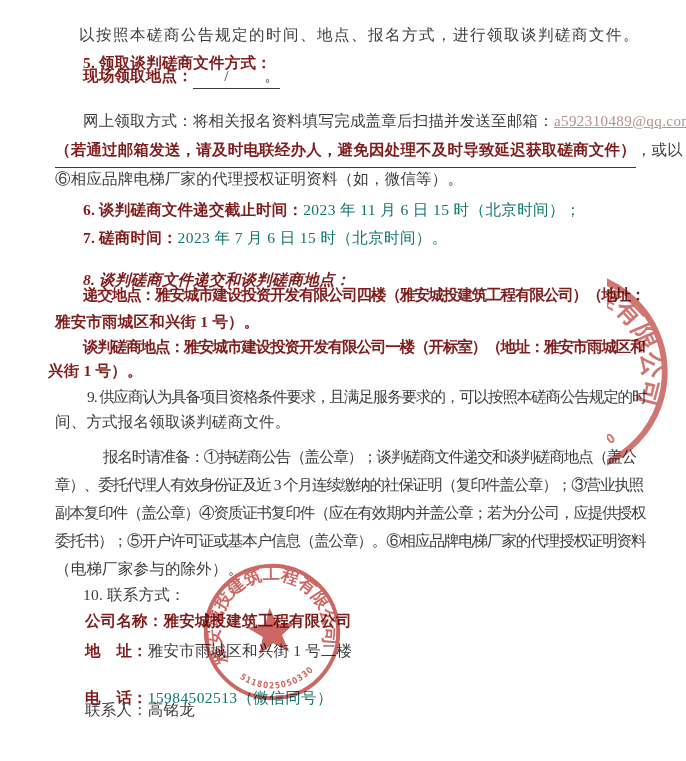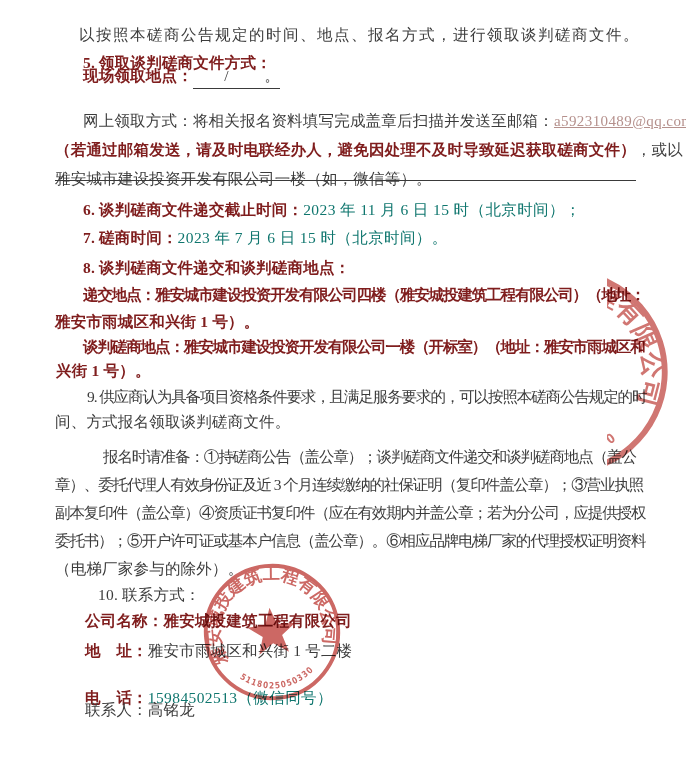--- a/index.html
+++ b/index.html
@@ -12,21 +12,21 @@
     background:linear-gradient(180deg,#f3f1ed 0px,#f8f6f3 14px,#faf8f5 55%,#f5f3ef 88%,#ecege4 96%,#e3e0da 100%);
   }
   .doc{position:absolute;inset:0;}
   .ln{
     position:absolute;white-space:nowrap;
     font-size:15.5px;color:#3c3c3c;letter-spacing:.2px;
     font-family:"Liberation Serif","DejaVu Serif",serif;
   }
   .ln span{display:inline-block;}
   .b{font-weight:bold;color:#7f1d1d;}
-  .u{border-bottom:1.8px solid #3a3a3a;padding-bottom:19px;}
+  .u{border-bottom:1.8px solid #3a3a3a;padding-bottom:6px;}
   .blank{min-width:86px;text-align:center;border-bottom:1.6px solid #3a3a3a;padding-bottom:1px;}
   .link{
     color:#b5908c;text-decoration:underline;letter-spacing:.4px;
     font-family:"Liberation Serif","DejaVu Serif",serif;font-size:15px;
   }
   .serif{color:#0f766e;letter-spacing:.4px;}
   .tight{letter-spacing:-1.1px;}
   .wide{letter-spacing:1.5px;margin-left:24px;}
 
   
@@ -48,36 +48,36 @@
 </head>
 <body>
 
 <div class="page">
   <div class="doc">
       <div class="ln wide" style="left: 55px; top: 25px;"><span class="">以按照本磋商公告规定的时间、地点、报名方式，进行领取谈判磋商文件。</span></div>
       <div class="ln" style="left: 83px; top: 53px;"><span class="b">5. 领取谈判磋商文件方式：</span></div>
       <div class="ln" style="left: 83px; top: 66px;"><span class="b">现场领取地点：</span><span class="blank">　　/　　 。</span></div>
       <div class="ln" style="left: 83px; top: 111px;"><span class="">网上领取方式：将相关报名资料填写完成盖章后扫描并发送至邮箱：</span><span class="link">a592310489@qq.com</span></div>
       <div class="ln" style="left: 55px; top: 140px;"><span class="b u">（若通过邮箱发送，请及时电联经办人，避免因处理不及时导致延迟获取磋商文件）</span><span class="">，或以</span></div>
-      <div class="ln" style="left: 55px; top: 169px;"><span class="">雅安城市建设投资开发有限公司一楼（如，微信等）。</span></div>
+      <div class="ln" style="left: 55px; top: 169px;"><span class="">⑥相应品牌电梯厂家的代理授权证明资料（如，微信等）。</span></div>
       <div class="ln" style="left: 83px; top: 200px;"><span class="b">6. 谈判磋商文件递交截止时间：</span><span class="serif"> 2023 年 11 月 6 日 15 时（北京时间）；</span></div>
       <div class="ln" style="left: 83px; top: 228px;"><span class="b">7. 磋商时间：</span><span class="serif">2023 年 7 月 6 日 15 时（北京时间）。</span></div>
-      <div class="ln" style="left: 83px; top: 258px;"><span class="b">8. 谈判磋商文件递交和谈判磋商地点：</span></div>
+      <div class="ln" style="left: 83px; top: 270px; font-style: italic;"><span class="b">8. 谈判磋商文件递交和谈判磋商地点：</span></div>
       <div class="ln tight" style="left: 83px; top: 285px;"><span class="b">递交地点：雅安城市建设投资开发有限公司四楼（雅安城投建筑工程有限公司）（地址：</span></div>
       <div class="ln" style="left: 55px; top: 312px;"><span class="b">雅安市雨城区和兴街 1 号）。</span></div>
       <div class="ln tight" style="left: 83px; top: 337px;"><span class="b">谈判磋商地点：雅安城市建设投资开发有限公司一楼（开标室）（地址：雅安市雨城区和</span></div>
-      <div class="ln" style="left: 56px; top: 361px;"><span class="b">兴街 1 号）。</span></div>
+      <div class="ln" style="left: 48px; top: 361px;"><span class="b">兴街 1 号）。</span></div>
       <div class="ln tight" style="left: 87px; top: 387px;"><span class="">9. 供应商认为具备项目资格条件要求，且满足服务要求的，可以按照本磋商公告规定的时</span></div>
       <div class="ln" style="left: 55px; top: 412px;"><span class="">间、方式报名领取谈判磋商文件。</span></div>
       <div class="ln tight" style="left: 103px; top: 447px;"><span class="">报名时请准备：①持磋商公告（盖公章）；谈判磋商文件递交和谈判磋商地点（盖公</span></div>
       <div class="ln tight" style="left: 55px; top: 475px;"><span class="">章）、委托代理人有效身份证及近 3 个月连续缴纳的社保证明（复印件盖公章）；③营业执照</span></div>
       <div class="ln tight" style="left: 55px; top: 531px;"><span class="">委托书）；⑤开户许可证或基本户信息（盖公章）。⑥相应品牌电梯厂家的代理授权证明资料</span></div>
       <div class="ln tight" style="left: 55px; top: 503px;"><span class="">副本复印件（盖公章）④资质证书复印件（应在有效期内并盖公章；若为分公司，应提供授权</span></div>
       <div class="ln" style="left: 55px; top: 559px;"><span class="">（电梯厂家参与的除外）。</span></div>
-      <div class="ln" style="left: 98px; top: 585px;"><span class="">10. 联系方式：</span></div>
+      <div class="ln" style="left: 83px; top: 585px;"><span class="">10. 联系方式：</span></div>
       <div class="ln" style="left: 85px; top: 611px;"><span class="b">公司名称：雅安城投建筑工程有限公司</span></div>
       <div class="ln" style="left: 85px; top: 641px;"><span class="b">地　址：</span><span class="">雅安市雨城区和兴街 1 号二楼</span></div>
       <div class="ln" style="left: 85px; top: 688px; text-align: right;"><span class="b">电　话：</span><span class="serif">15984502513（微信同号）</span></div>
       <div class="ln" style="left: 85px; top: 700px;"><span class="">联系人：</span><span class="">高铭龙</span></div>
     </div>
 
   <div class="seal seal-center">
     <svg viewBox="0 0 150 150" width="146" height="146">
       <defs>
         <path id="arcTop1" d="M 28.2 102 A 54 54 0 1 1 121.8 102" fill="none"></path>

